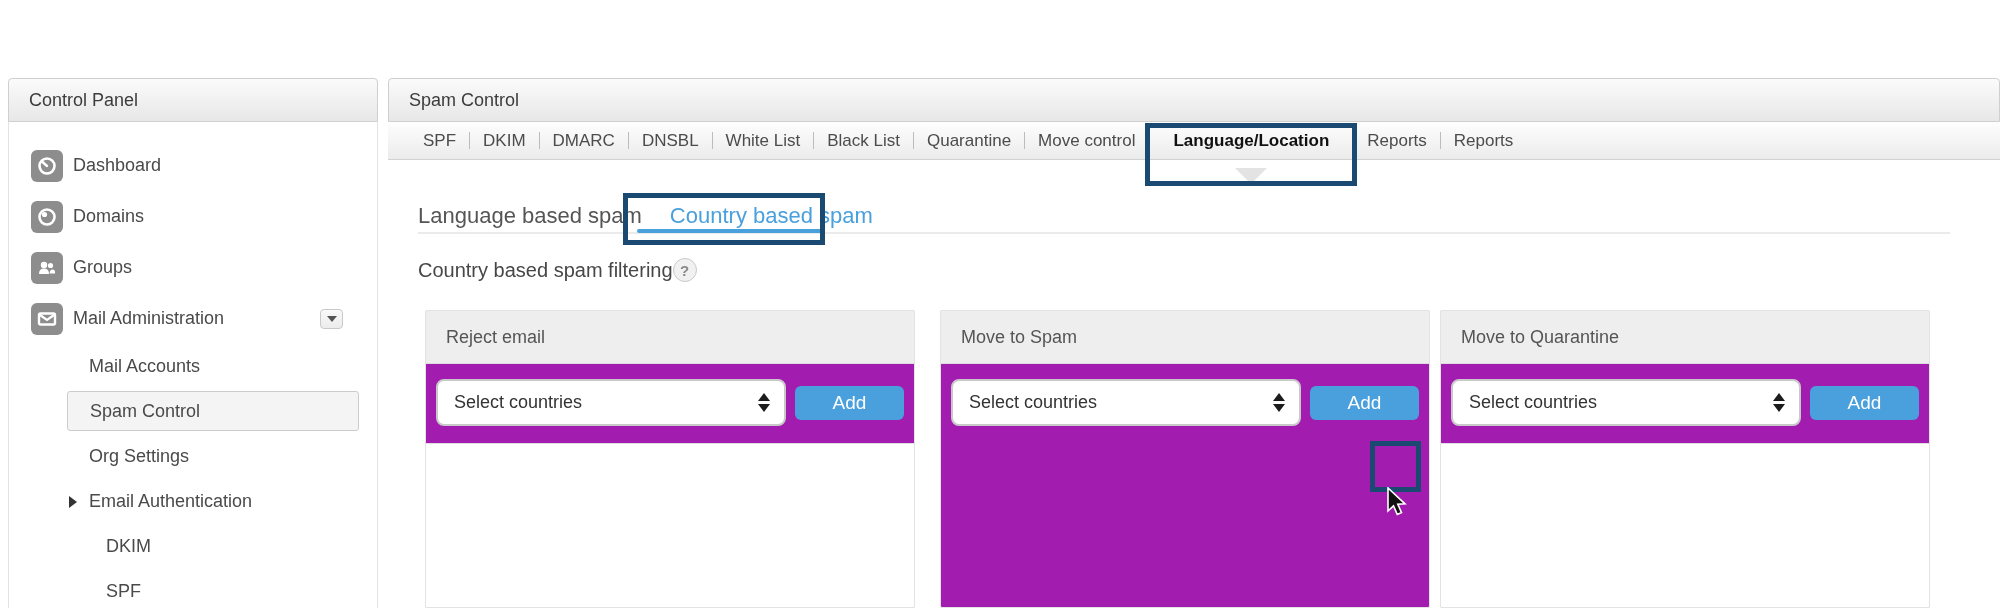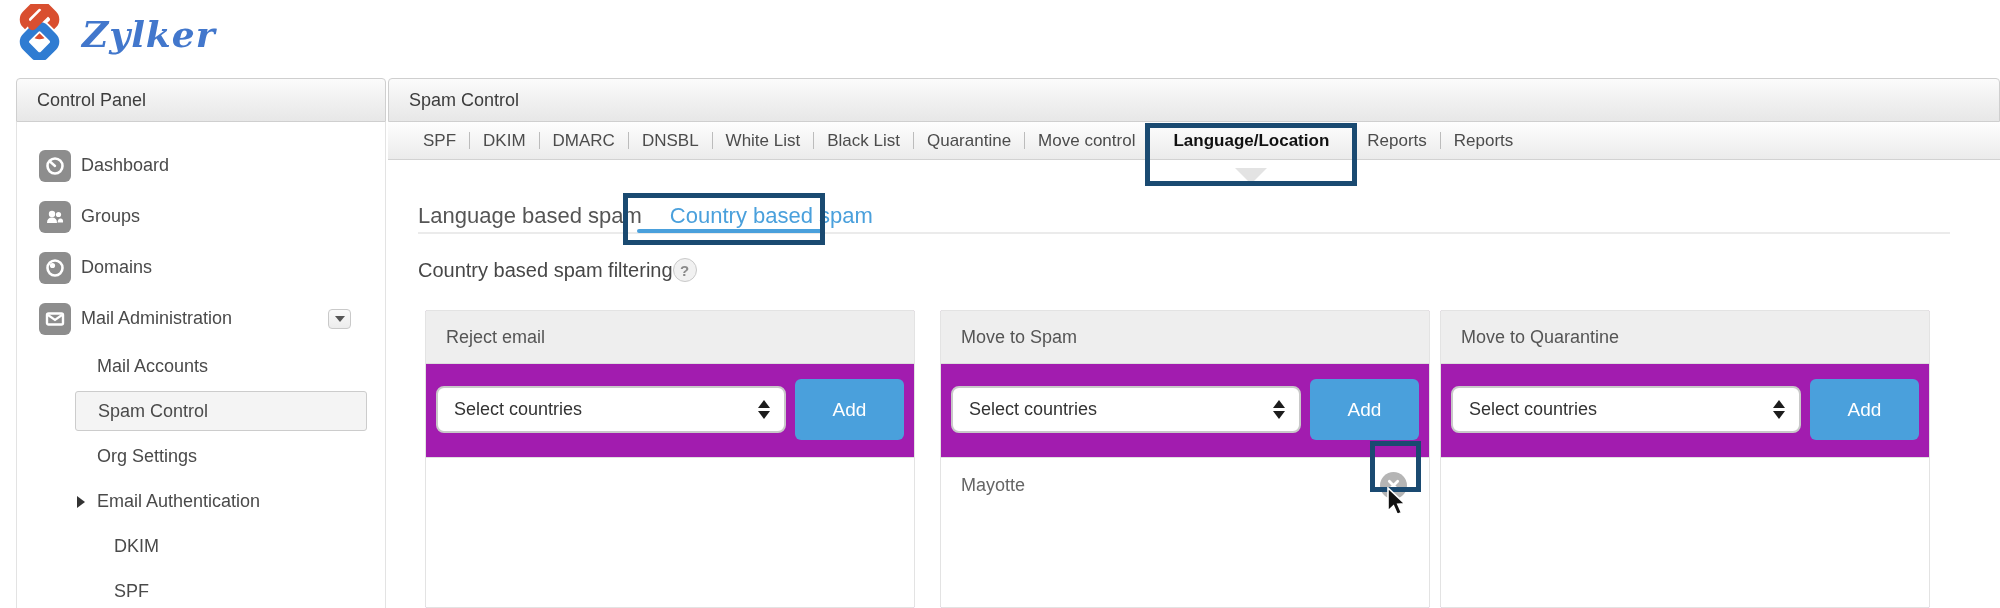--- a/index.html
+++ b/index.html
@@ -11,21 +11,21 @@
   .logo { position:absolute; left:12px; top:4px; display:flex; align-items:center; gap:14px; }
   .logo-text { font-family:"DejaVu Serif", serif; font-style:italic; font-weight:bold;
                font-size:36px; color:#4277cc; letter-spacing:1px; }
 
   
   .bar { background:linear-gradient(#fbfbfb,#e7e7e7); border:1px solid #cfcfcf;
          border-radius:4px 4px 0 0; display:flex; align-items:center;
          font-size:18px; color:#3c3c3c; padding-left:20px; }
 
   
-  .sidebar { position:absolute; left:8px; top:78px; width:370px; height:530px;margin-left:8px; }
+  .sidebar { position:absolute; left:8px; top:78px; width:370px; height:530px; }
   .sidebar-header { height:44px; }
   .sidebar-body { position:absolute; top:44px; bottom:0; left:0; right:0;
                   background:#fff; border-left:1px solid #e3e3e3; border-right:1px solid #e3e3e3;
                   padding-top:18px; }
   .nav-item { display:flex; align-items:center; height:51px; padding-left:22px;
               font-size:18px; color:#4a4a4a; cursor:pointer; position:relative; }
   .nav-icon { width:32px; height:32px; background:#8d8d8d; border-radius:6px;
               display:flex; align-items:center; justify-content:center; margin-right:10px; flex:0 0 32px; }
   .nav-icon svg { display:block; }
   .dd-btn { position:absolute; right:34px; top:50%; transform:translateY(-50%);
@@ -84,85 +84,74 @@
                   font-size:18px; color:#555; flex:0 0 53px; }
   .panel-controls { display:flex; align-items:center; padding:15px 10px 17px 10px; gap:9px; flex:0 0 79px; }
   .select { width:352px; height:47px; background:#fff; border:2px solid #c9c9c9; border-radius:8px;
             display:flex; align-items:center; padding:0 16px; font-size:18px; color:#333;
             cursor:pointer; position:relative; }
   .sel-arrows { position:absolute; right:14px; display:flex; flex-direction:column; gap:3px; }
   .sel-up { width:0; height:0; border-left:6px solid transparent; border-right:6px solid transparent;
             border-bottom:8px solid #1c1c1c; }
   .sel-dn { width:0; height:0; border-left:6px solid transparent; border-right:6px solid transparent;
             border-top:8px solid #1c1c1c; }
-  .add-btn { width:110px; height:61px; background:#4aa0dc; border:none; border-radius:6px;
+  .add-btn { width:110px; height:34px; background:#4aa0dc; border:none; border-radius:6px;
              color:#fff; font-size:19px; font-family:"Liberation Sans",sans-serif; cursor:pointer; }
   .panel-list { border-top:1px solid #e0e0e0; flex:1; background:#fff; }
   .entry-row { display:flex; align-items:center; justify-content:space-between;
                padding:14px 22px 0 20px; }
   .entry-label { font-size:18px; color:#666; }
   .remove-btn { width:27px; height:27px; border-radius:50%; background:#b5b5b5; border:none;
                 color:#fff; display:flex; align-items:center; justify-content:center; cursor:pointer; }
   .remove-btn svg { display:block; }
 
   .anno-x { position:absolute; left:1370px; top:441px; width:51px; height:51px;
             border:5px solid #1a4a71; pointer-events:none; }
   .cursor { position:absolute; left:1385px; top:487px; pointer-events:none; }
 </style>
 </head>
 <body>
 
 <div class="page">
 
-  <div class="logo">
-    <span>
-      <svg width="56" height="56" viewBox="0 0 60 60">
-        <rect x="16" y="3" width="27" height="27" rx="7" transform="rotate(45 29.5 16.5)" fill="none" stroke="#d94f30" stroke-width="10"></rect>
-        <rect x="16" y="27" width="27" height="27" rx="7" transform="rotate(45 29.5 40.5)" fill="none" stroke="#ffffff" stroke-width="14"></rect>
-        <rect x="16" y="27" width="27" height="27" rx="7" transform="rotate(45 29.5 40.5)" fill="none" stroke="#2f7cd2" stroke-width="10"></rect>
-        <path d="M 22 23 L 36 9" stroke="#d94f30" stroke-width="10" stroke-linecap="round" fill="none"></path>
-      </svg>
-    </span>
-    <span class="logo-text">Zylker</span>
-  </div>
 
   <div class="sidebar">
     <div class="bar sidebar-header">Control Panel</div>
     <div class="sidebar-body">
 
       <div class="nav-item">
         <span class="nav-icon">
           <svg width="20" height="20" viewBox="0 0 20 20">
             <circle cx="10" cy="10" r="7.5" fill="none" stroke="#fff" stroke-width="2.6"></circle>
             <path d="M10 10 L5.5 6" stroke="#fff" stroke-width="2.4" stroke-linecap="round"></path>
           </svg>
         </span>
         <span>Dashboard</span>
+      </div>
+
+      <div class="nav-item">
+        <span class="nav-icon">
+          <svg width="20" height="20" viewBox="0 0 20 20">
+            <circle cx="10" cy="10" r="7.5" fill="none" stroke="#fff" stroke-width="2.6"></circle>
+            <circle cx="7.5" cy="7.5" r="2.6" fill="#fff"></circle>
+          </svg>
+        </span>
+        <span>Domains</span>
       </div>
 
       <div class="nav-item">
         <span class="nav-icon">
           <svg width="20" height="20" viewBox="0 0 20 20">
             <circle cx="7" cy="7" r="3.2" fill="#fff"></circle>
             <path d="M2 16 Q2 10.5 7 10.5 Q12 10.5 12 16 Z" fill="#fff"></path>
             <circle cx="13.5" cy="7.5" r="2.6" fill="#fff"></circle>
             <path d="M12.5 15.5 Q13 11 16 11.5 Q18.5 12 18 15.5 Z" fill="#fff"></path>
           </svg>
         </span>
         <span>Groups</span>
-      </div>
-
-      <div class="nav-item">
-        <span class="nav-icon">
-          <svg width="20" height="20" viewBox="0 0 20 20">
-            <circle cx="10" cy="10" r="7.5" fill="none" stroke="#fff" stroke-width="2.6"></circle>
-            <circle cx="7.5" cy="7.5" r="2.6" fill="#fff"></circle>
-          </svg>
-        </span>
-        <span>Domains</span>
       </div>
 
       <div class="nav-item">
         <span class="nav-icon">
           <svg width="20" height="20" viewBox="0 0 20 20">
             <rect x="2" y="4.5" width="16" height="11" rx="1.5" fill="none" stroke="#fff" stroke-width="2.4"></rect>
             <path d="M3 6 L10 11 L17 6" fill="none" stroke="#fff" stroke-width="2.2"></path>
           </svg>
         </span>
         <span>Mail Administration</span>
@@ -262,30 +251,20 @@
     <div class="panel-controls">
       <div class="select">
         <span>Select countries</span>
         <span class="sel-arrows">
           <span class="sel-up"></span>
             <span class="sel-dn"></span>
         </span>
       </div>
       <button class="add-btn">Add</button>
     </div>
-    <div class="panel-list">
-      <div class="entry-row">
-        <span class="entry-label">Mayotte</span>
-        <button class="remove-btn">
-          <svg width="13" height="13" viewBox="0 0 14 14">
-            <path d="M2.5 2.5 L11.5 11.5 M11.5 2.5 L2.5 11.5" stroke="#fff" stroke-width="3" stroke-linecap="round"></path>
-          </svg>
-        </button>
-      </div>
-    </div>
   </div>
 
   <div class="panel panel-3">
     <div class="panel-header">Move to Quarantine</div>
     <div class="panel-controls">
       <div class="select">
         <span>Select countries</span>
         <span class="sel-arrows">
           <span class="sel-up"></span>
             <span class="sel-dn"></span>

